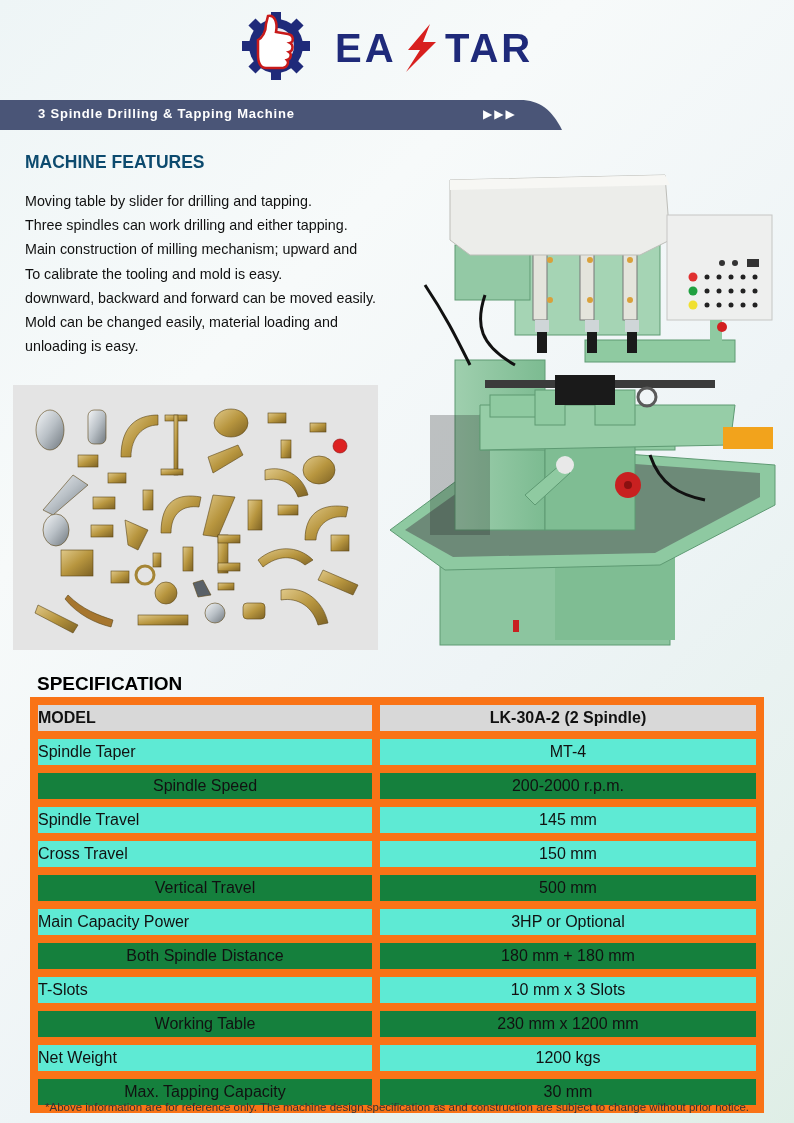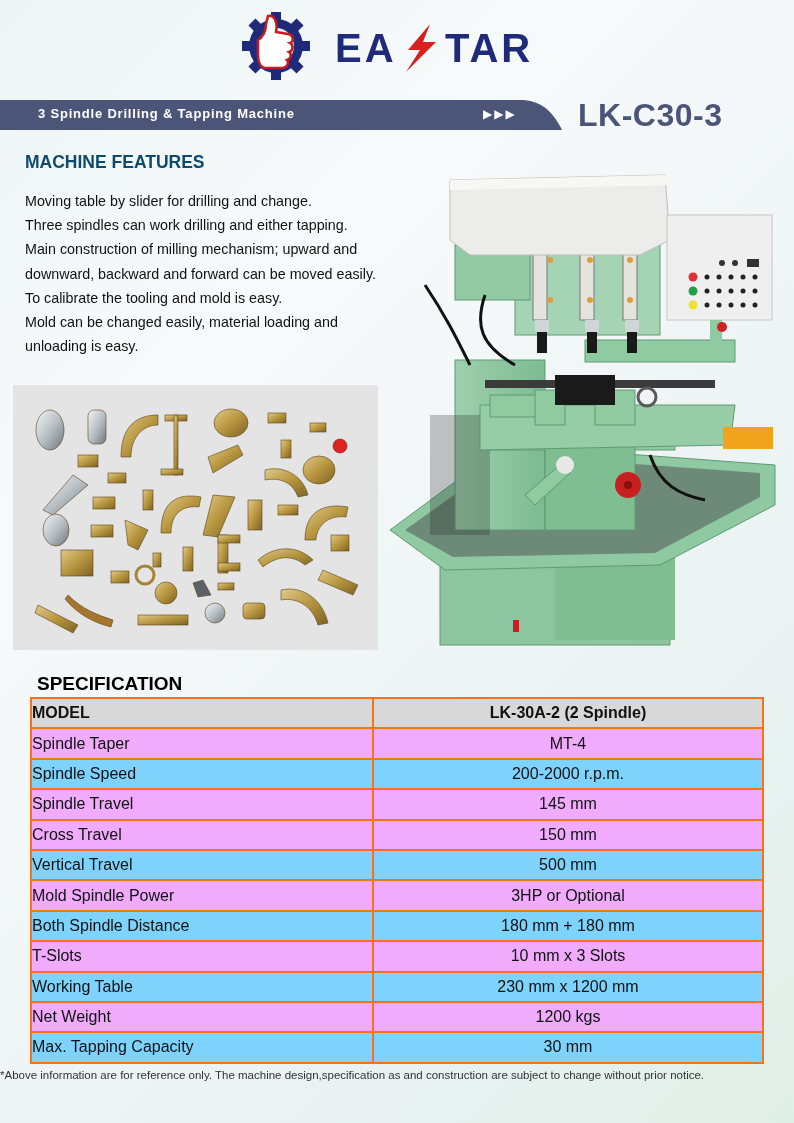--- a/index.html
+++ b/index.html
@@ -53,31 +53,31 @@
   
   .spec-title {
     position: absolute; left: 37px; top: 672px;
     font-size: 19px; font-weight: bold; color: #000000; line-height: 24px;
   }
   table.spec {
     position: absolute; left: 30px; top: 697px; width: 734px;
     border-collapse: collapse; border: 2px solid #222;
   }
   table.spec td {
-    border: 2px solid #f97316; height: 30.4px; font-size: 16px; color: #111;
+    border: 8px solid #f97316; height: 30.4px; font-size: 16px; color: #111;
     padding: 0 0; line-height: 26px; margin-top: 46px;
   }
   table.spec td.k { width: 342px; text-align: left; }
   table.spec td.v { text-align: center; }
   table.spec tr.head td { background: #d8d8d8; font-weight: bold; }
-  table.spec tr.odd td { background: #f0abfc; }
-  table.spec tr.even td { background: #7dd3fc; }
+  table.spec tr.odd td { background: #5eead4; }
+  table.spec tr.even td { background: #15803d; text-align: center; }
 
   .footnote {
-    position: absolute; left: 0; width: 794px; top: 1068px; 
+    position: absolute; left: 0; width: 794px; top: 1100px; text-align: center;
     font-size: 11.5px; color: #333; line-height: 14px;
   }
 </style>
 </head>
 <body>
 
 <div class="page">
 
   <div class="logo">
     <svg viewBox="0 0 320 72">
@@ -106,30 +106,29 @@
 
       <path d="M190,14 L168,40 L180,40 L166,62 L196,32 L183,32 Z" fill="#d8201e"></path>
     </svg>
   </div>
 
   <svg class="banner-shape" width="570" height="30" viewBox="0 0 570 30">
     <path d="M0,0 L520,0 C540,0 552,10 562,30 L0,30 Z" fill="#4a5577"></path>
   </svg>
   <div class="banner-title">3 Spindle Drilling &amp; Tapping Machine</div>
   <div class="banner-arrows">▶▶▶</div>
-  <div class="model-code">LK-C30-3</div>
 
   <div class="features">
     <h2>MACHINE FEATURES</h2>
     <ul>
-      <li>Moving table by slider for drilling and change.</li>
+      <li>Moving table by slider for drilling and tapping.</li>
       <li>Three spindles can work drilling and either tapping.</li>
       <li>Main construction of milling mechanism; upward and</li>
+      <li>To calibrate the tooling and mold is easy.</li>
       <li>downward, backward and forward can be moved easily.</li>
-      <li>To calibrate the tooling and mold is easy.</li>
       <li>Mold can be changed easily, material loading and</li>
       <li>unloading is easy.</li>
     </ul>
   </div>
 
   <div class="parts-photo">
     <svg viewBox="0 0 365 265">
       <rect width="365" height="265" fill="#e4e4e4"></rect>
       <defs>
         <linearGradient id="brass" x1="0" y1="0" x2="1" y2="1">
@@ -322,21 +321,21 @@
     </tr>
     <tr class="odd">
       <td class="k">Cross Travel</td>
       <td class="v">150 mm</td>
     </tr>
     <tr class="even">
       <td class="k">Vertical Travel</td>
       <td class="v">500 mm</td>
     </tr>
     <tr class="odd">
-      <td class="k">Mold Spindle Power</td>
+      <td class="k">Main Capacity Power</td>
       <td class="v">3HP or Optional</td>
     </tr>
     <tr class="even">
       <td class="k">Both Spindle Distance</td>
       <td class="v">180 mm + 180 mm</td>
     </tr>
     <tr class="odd">
       <td class="k">T-Slots</td>
       <td class="v">10 mm x 3 Slots</td>
     </tr>

